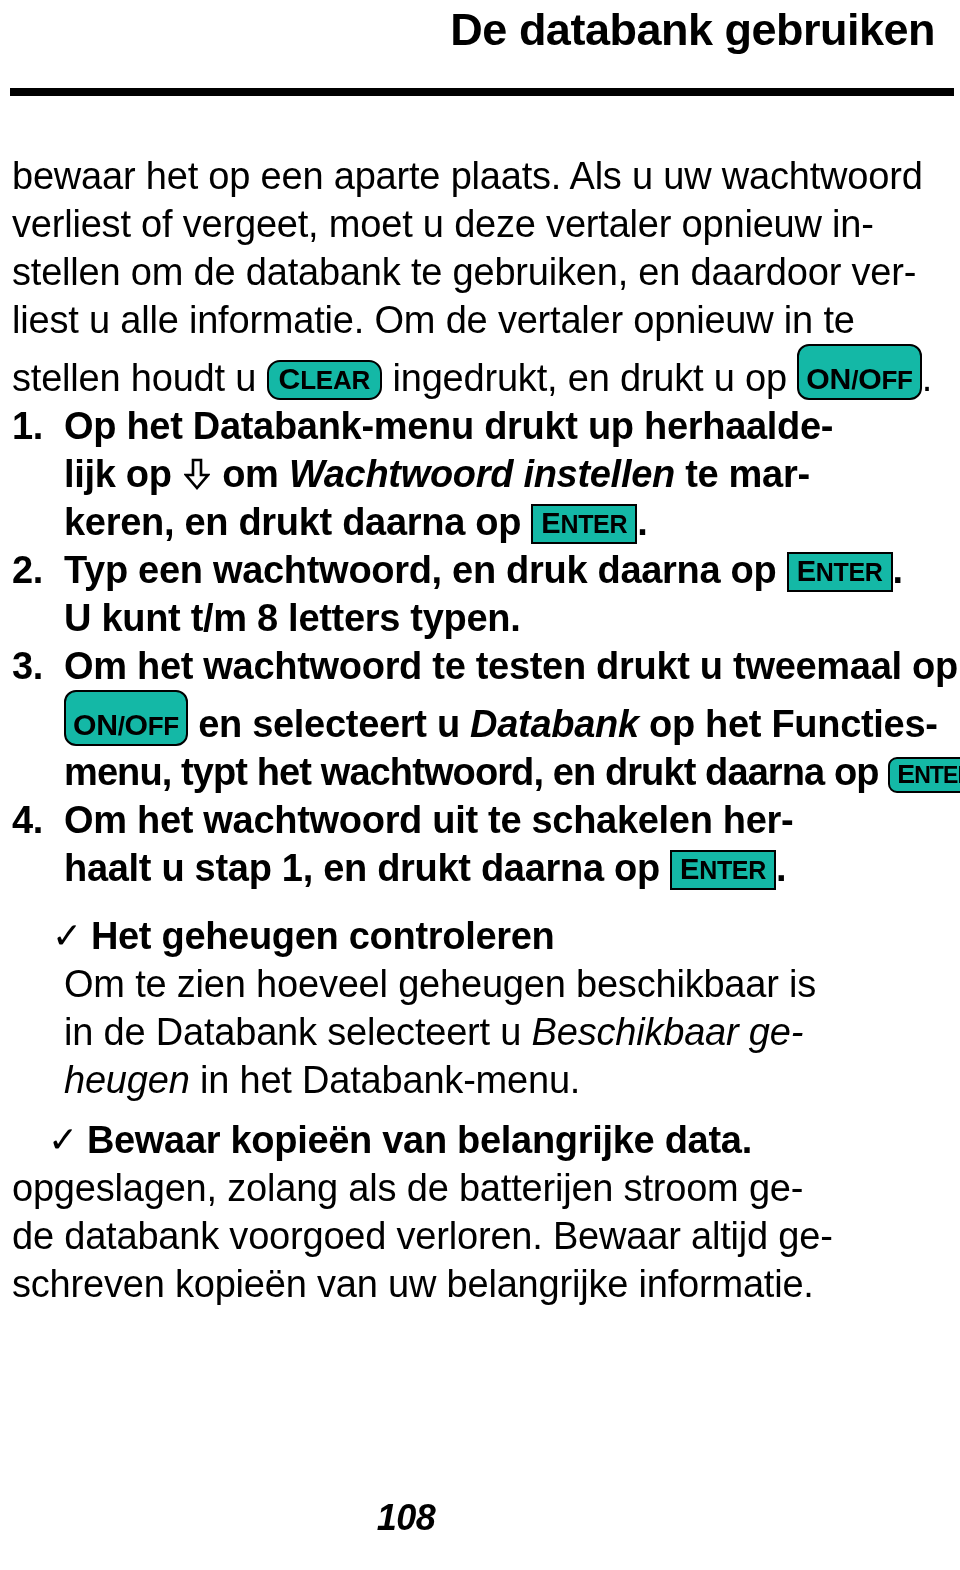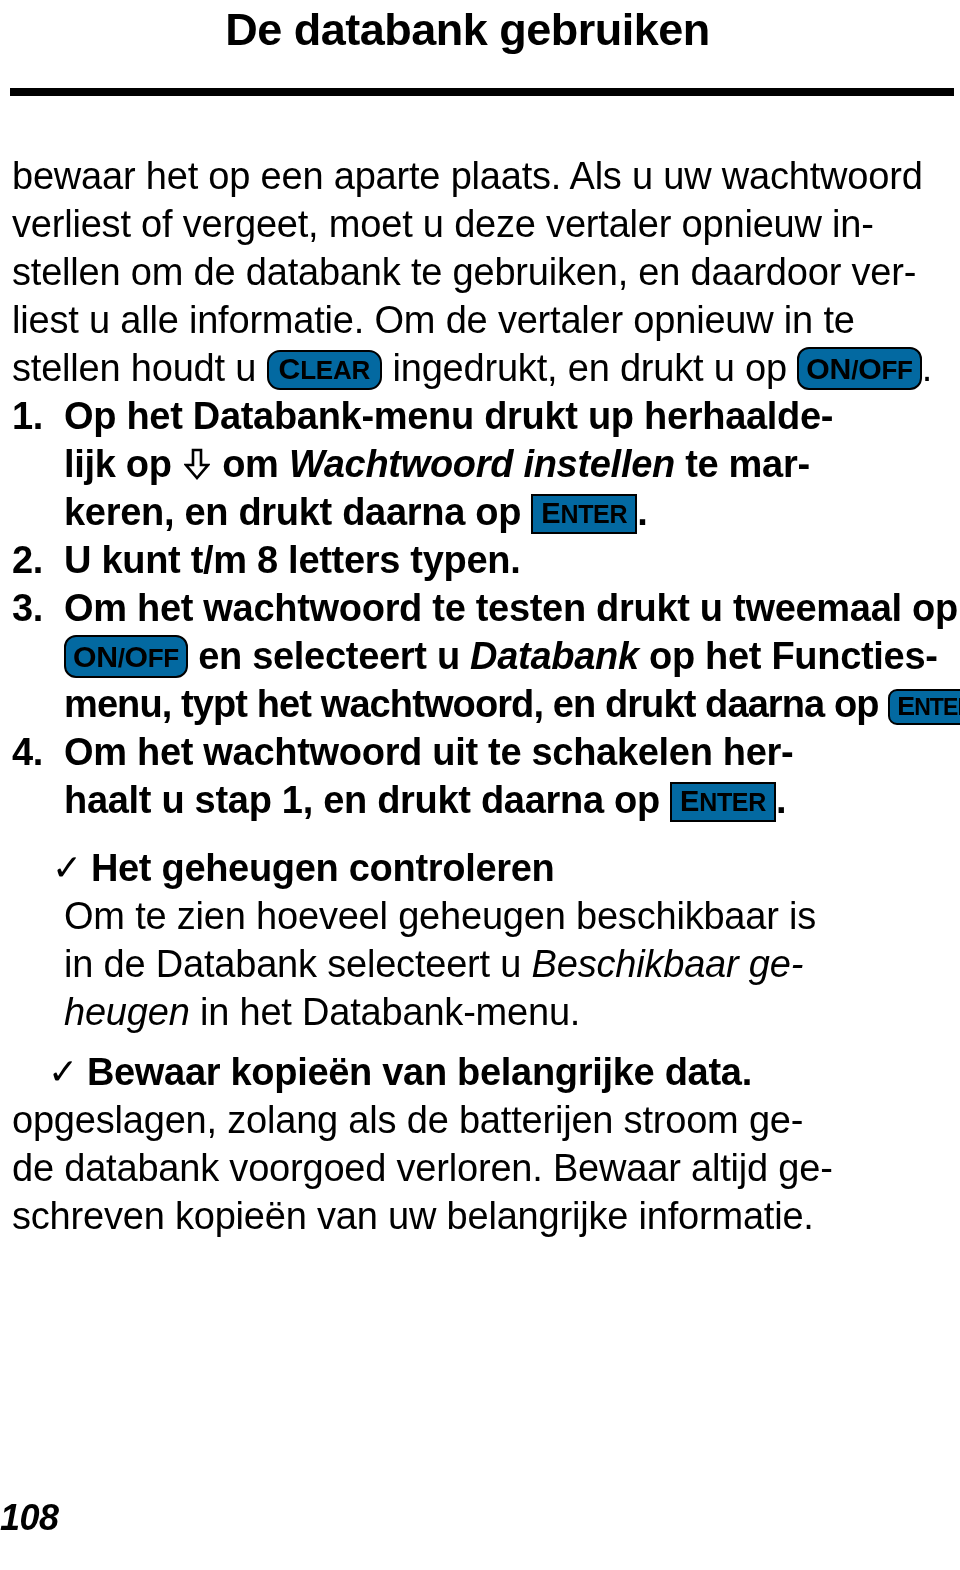--- a/index.html
+++ b/index.html
@@ -21,21 +21,21 @@
     position: absolute;
     inset: 0;
   }
 
   
   .page-title {
     position: absolute;
     left: 0;
     top: 2px;
     width: 935px;
-    text-align: center;
+    text-align: right;
     font-size: 45px;
     font-weight: bold;
     letter-spacing: -0.5px;
     line-height: 56px;
     white-space: nowrap;
   }
   .title-rule {
     position: absolute;
     left: 10px;
     top: 88px;
@@ -91,25 +91,25 @@
   .key {
     display: inline-block;
     border: 2.5px solid #000;
     border-radius: 11px;
     padding: 1px 9px 2px 9px;
     font-weight: bold;
     font-style: normal;
     line-height: 1.08;
     vertical-align: 2px;
     white-space: nowrap;
-    background: #0369a1;
+    background: #14b8a6;
   }
   .key.k-enter { font-size: 25px; padding: 2px 8px 3px 8px; border-radius: 0; }
   .key.k-enter-sm { font-size: 23px; padding: 1px 7px 2px 7px; border-radius: 9px; }
-  .key.k-onoff { font-size: 26px; padding: 4px 7px 2px 7px; border-radius: 12px; }
+  .key.k-onoff { font-size: 26px; padding: 17px 7px 2px 7px; border-radius: 12px; }
   .key.k-clear { font-size: 26px; padding: 1px 10px 2px 10px; border-radius: 13px; }
   .key .cap { font-size: 1.16em; }
 
   
   .arrow-down {
     display: inline-block;
     vertical-align: -3px;
     margin: 0 2px;
   }
   .arrow-down svg { display: block; }
@@ -136,20 +136,21 @@
 
   .spacer-20 { height: 20px; }
   .spacer-12 { height: 12px; }
 
   
   .page-number {
     position: absolute;
     left: 0;
     top: 1497px;
     width: 812px;
+    text-align: center;
     font-size: 36px;
     font-weight: bold;
     font-style: italic;
     letter-spacing: -0.5px;
   }
 </style>
 </head>
 <body>
 
 <div class="page">
@@ -173,20 +174,21 @@
         <span class="num">1.</span>
         <span class="ln">Op het Databank-menu drukt up herhaalde-</span>
         <span class="ln"><span>lijk op </span><span class="arrow-down"><svg width="26" height="32" viewBox="0 0 26 32">
                 <path d="M9 2 H17 V17 H24 L13 30 L2 17 H9 Z" fill="#fff" stroke="#000" stroke-width="2.6" stroke-linejoin="miter"></path>
               </svg></span><span> om </span><span class="bold-ital">Wachtwoord instellen</span><span> te mar-</span></span>
         <span class="ln"><span>keren, en drukt daarna op </span><span class="key k-enter"><span class="cap">E</span>NTER</span><span>.</span></span>
       </li>
 
       <li class="step">
         <span class="num">2.</span>
+        <span class="ln"><span>Typ een wachtwoord, en druk daarna op </span><span class="key k-enter"><span class="cap">E</span>NTER</span><span>.</span></span>
         <span class="ln" style="font-weight:bold;">U kunt t/m 8 letters typen.</span>
       </li>
 
       <li class="step">
         <span class="num">3.</span>
         <span class="ln">Om het wachtwoord te testen drukt u tweemaal op</span>
         <span class="ln"><span class="key k-onoff"><span class="cap">ON</span>/<span class="cap">O</span>FF</span><span> en selecteert u </span><span class="bold-ital">Databank</span><span> op het Functies-</span></span>
         <span class="ln tight"><span>menu, typt het wachtwoord, en drukt daarna op </span><span class="key k-enter-sm"><span class="cap">E</span>NTER</span></span>
       </li>
 

